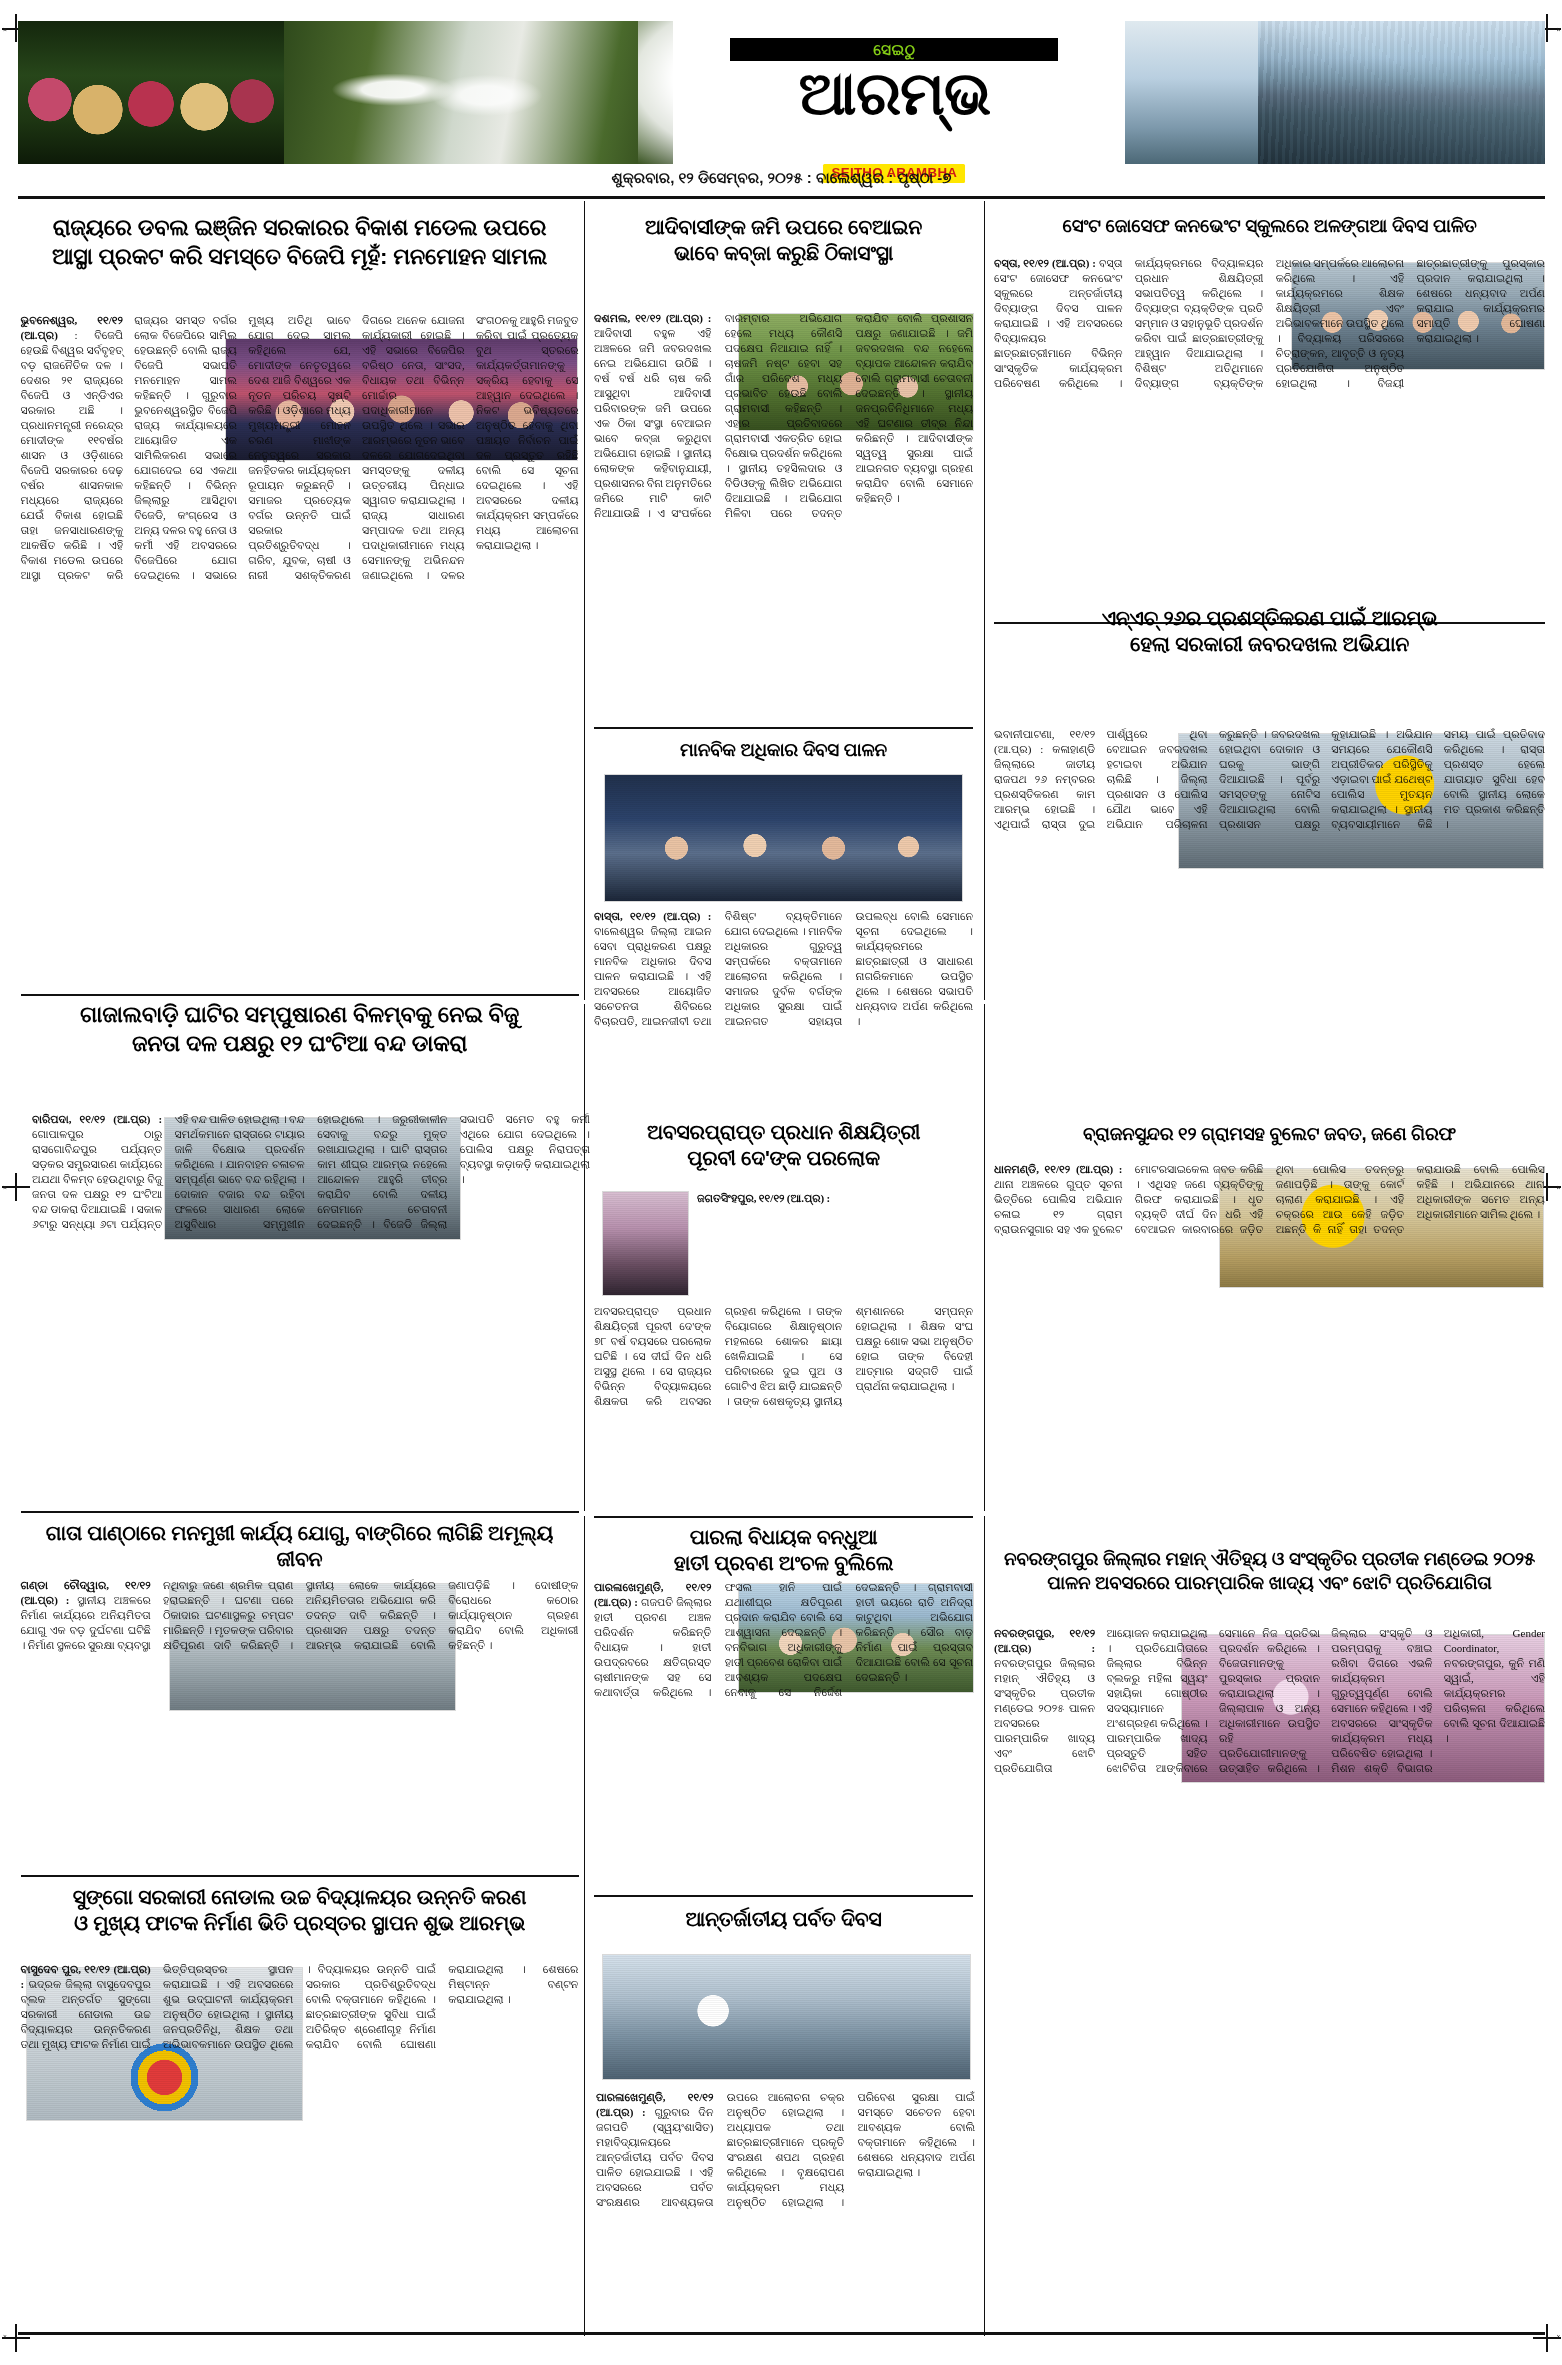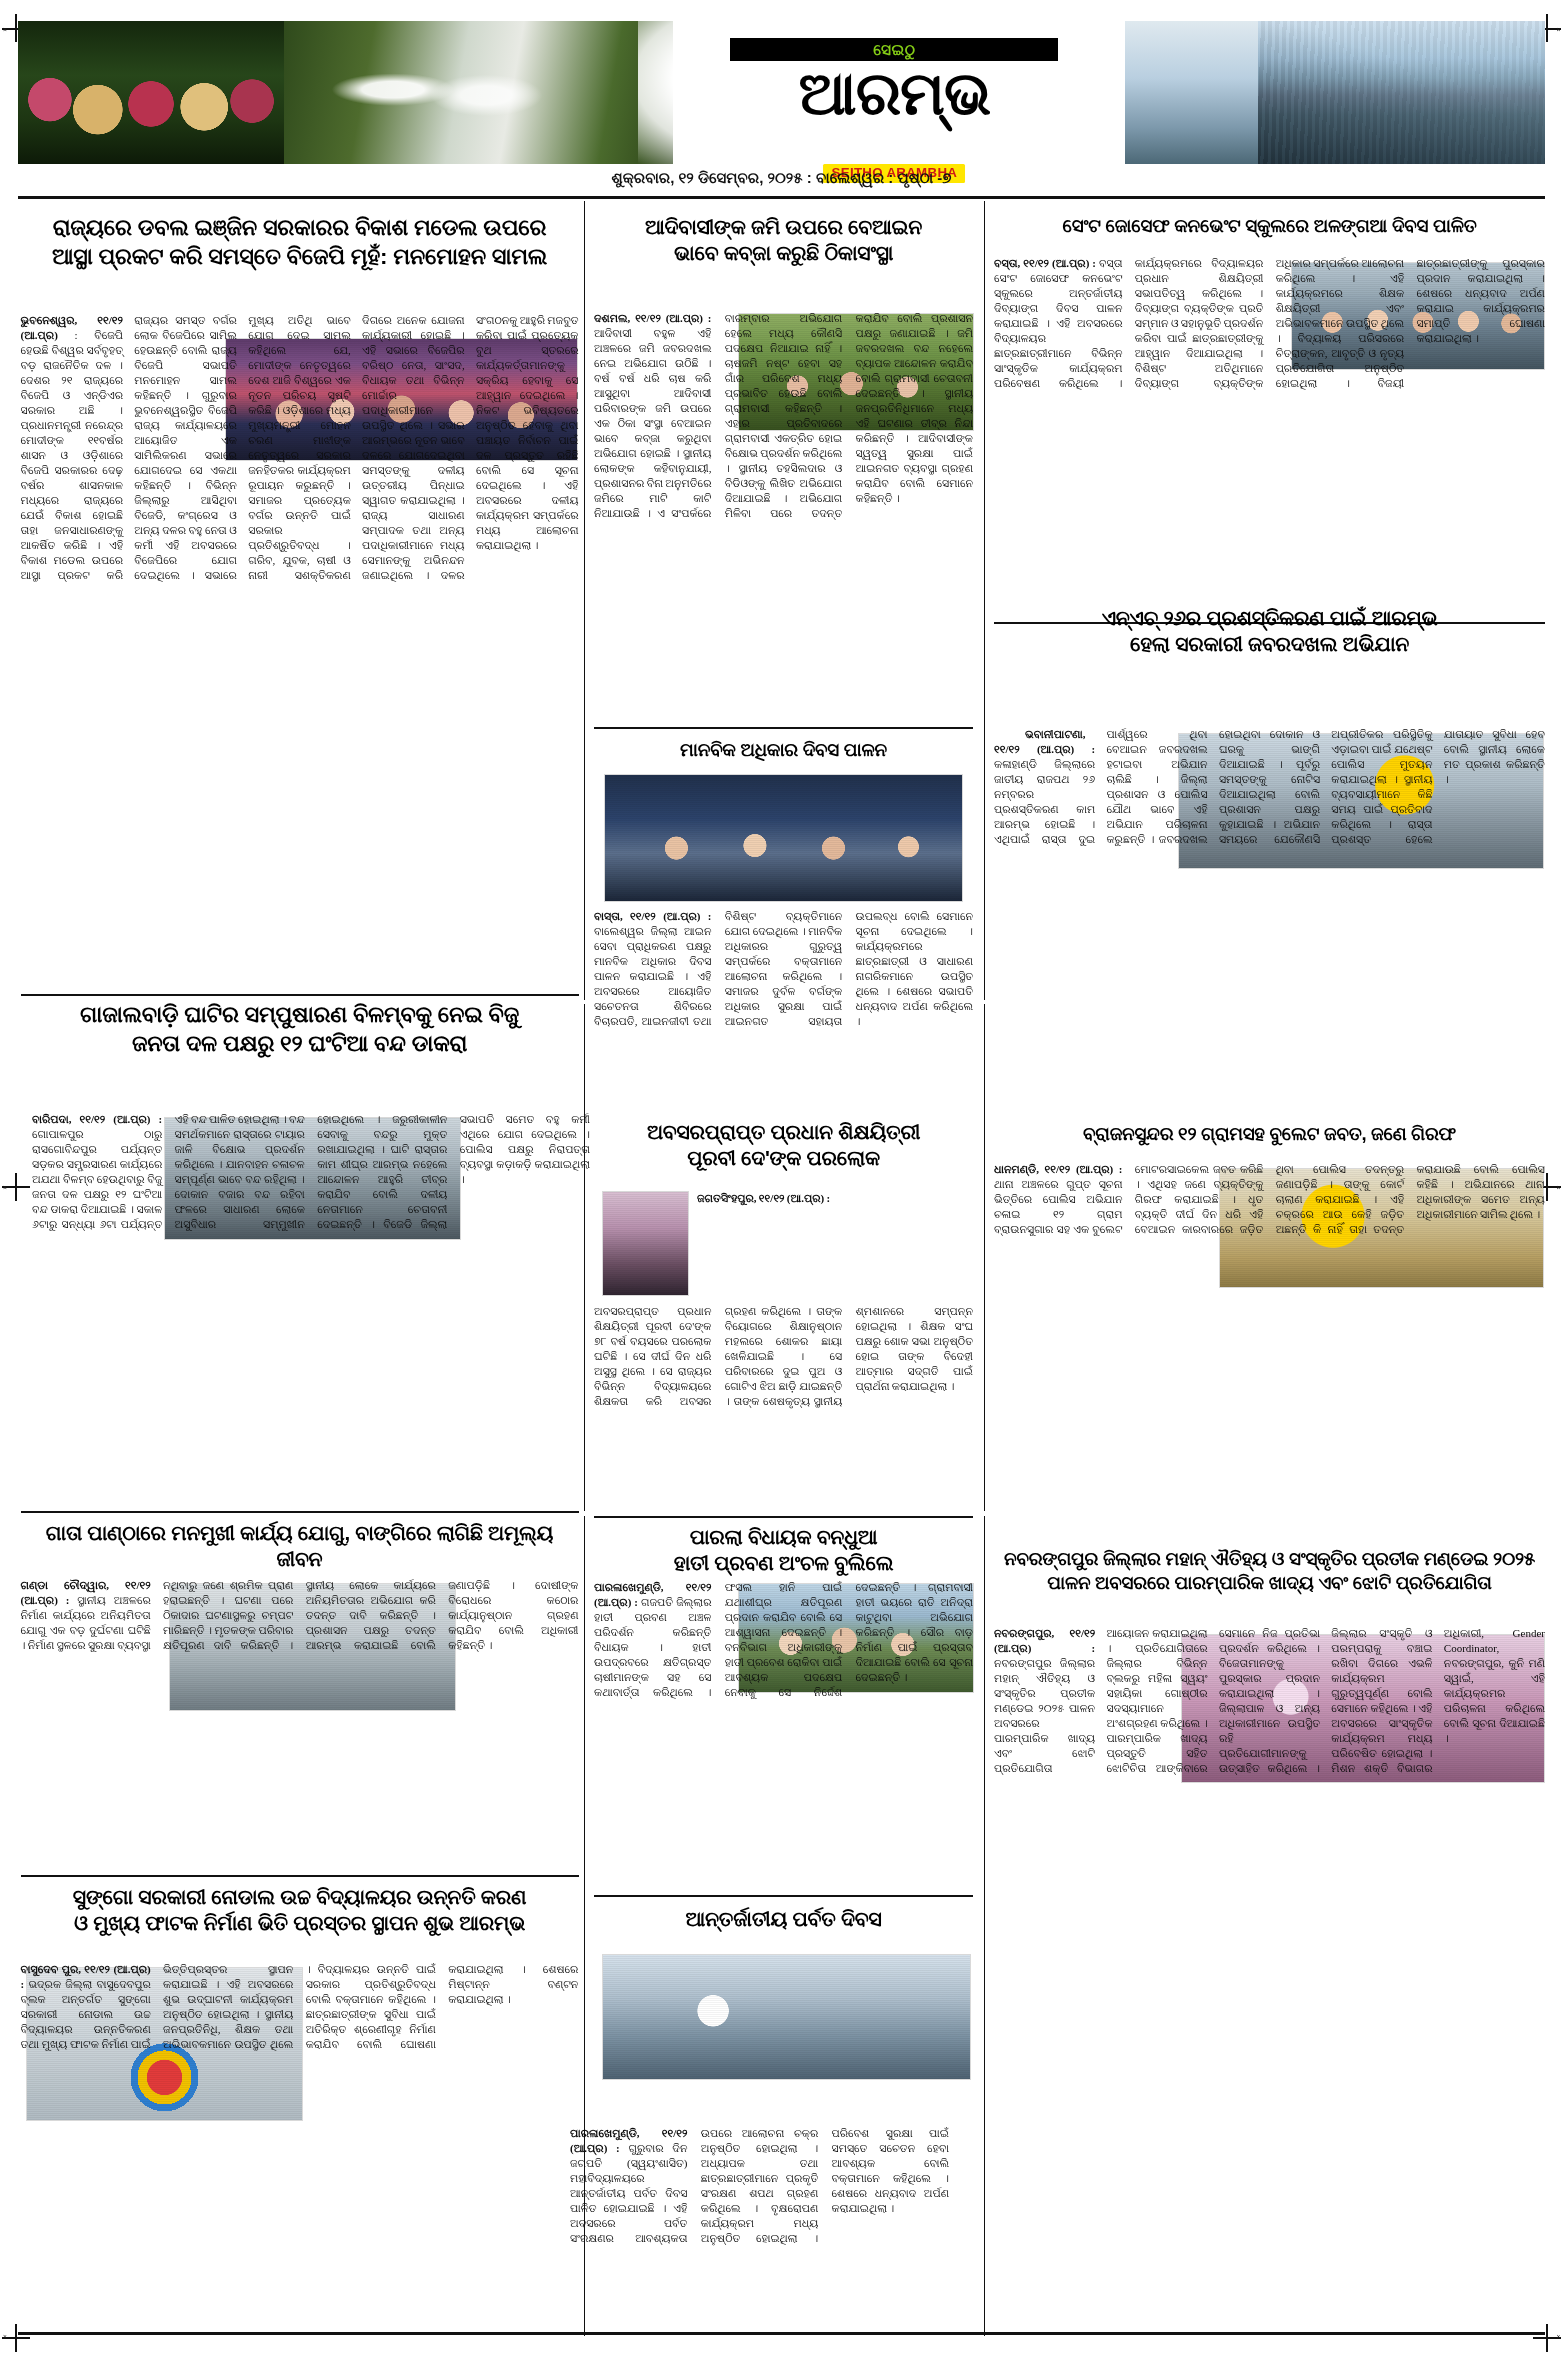--- a/index.html
+++ b/index.html
@@ -198,21 +198,21 @@
     <span>ବସ୍ତା ସେଂଟ ଜୋସେଫ କନଭେଂଟ ସ୍କୁଲରେ ଅନ୍ତର୍ଜାତୀୟ ଦିବ୍ୟାଙ୍ଗ ଦିବସ ପାଳନ କରାଯାଇଛି । ଏହି ଅବସରରେ ବିଦ୍ୟାଳୟର ଛାତ୍ରଛାତ୍ରୀମାନେ ବିଭିନ୍ନ ସାଂସ୍କୃତିକ କାର୍ଯ୍ୟକ୍ରମ ପରିବେଷଣ କରିଥିଲେ । କାର୍ଯ୍ୟକ୍ରମରେ ବିଦ୍ୟାଳୟର ପ୍ରଧାନ ଶିକ୍ଷୟିତ୍ରୀ ସଭାପତିତ୍ୱ କରିଥିଲେ । ଦିବ୍ୟାଙ୍ଗ ବ୍ୟକ୍ତିଙ୍କ ପ୍ରତି ସମ୍ମାନ ଓ ସହାନୁଭୂତି ପ୍ରଦର୍ଶନ କରିବା ପାଇଁ ଛାତ୍ରଛାତ୍ରୀଙ୍କୁ ଆହ୍ୱାନ ଦିଆଯାଇଥିଲା । ବିଶିଷ୍ଟ ଅତିଥିମାନେ ଦିବ୍ୟାଙ୍ଗ ବ୍ୟକ୍ତିଙ୍କ ଅଧିକାର ସମ୍ପର୍କରେ ଆଲୋଚନା କରିଥିଲେ । ଏହି କାର୍ଯ୍ୟକ୍ରମରେ ଶିକ୍ଷକ ଶିକ୍ଷୟିତ୍ରୀ ଏବଂ ଅଭିଭାବକମାନେ ଉପସ୍ଥିତ ଥିଲେ । ବିଦ୍ୟାଳୟ ପରିସରରେ ଚିତ୍ରାଙ୍କନ, ଆବୃତ୍ତି ଓ ନୃତ୍ୟ ପ୍ରତିଯୋଗିତା ଅନୁଷ୍ଠିତ ହୋଇଥିଲା । ବିଜୟୀ ଛାତ୍ରଛାତ୍ରୀଙ୍କୁ ପୁରସ୍କାର ପ୍ରଦାନ କରାଯାଇଥିଲା । ଶେଷରେ ଧନ୍ୟବାଦ ଅର୍ପଣ କରାଯାଇ କାର୍ଯ୍ୟକ୍ରମର ସମାପ୍ତି ଘୋଷଣା କରାଯାଇଥିଲା ।</span>
   </div>
 
   <div class="rule-thin abs" style="left:994px;top:622px;width:551px;height:1.5px;"></div>
   <div class="abs" style="left:994px;top:605px;width:551px;">
     <div class="hl hl-lg" style="white-space:pre-line;">ଏନ୍‌ଏଚ୍ ୨୬ର ପ୍ରଶସ୍ତିକରଣ ପାଇଁ ଆରମ୍ଭ
 ହେଲା ସରକାରୀ ଜବରଦଖଲ ଅଭିଯାନ</div>
   </div>
   <div class="photo ph-excav" style="left:1178px;top:733px;width:366px;height:136px;"></div>
   <div class="abs body cols5" style="left:994px;top:727px;width:551px;height:412px;">
-    <span style="font-weight:bold;margin-left:31px;">ଭବାନୀପାଟଣା, ୧୧/୧୨ (ଆ.ପ୍ର) :</span>
+    <span style="font-weight:normal;">ଭବାନୀପାଟଣା, ୧୧/୧୨ (ଆ.ପ୍ର) :</span>
     <span>କଳାହାଣ୍ଡି ଜିଲ୍ଲାରେ ଜାତୀୟ ରାଜପଥ ୨୬ ନମ୍ବରର ପ୍ରଶସ୍ତିକରଣ କାମ ଆରମ୍ଭ ହୋଇଛି । ଏଥିପାଇଁ ରାସ୍ତା ଦୁଇ ପାର୍ଶ୍ୱରେ ଥିବା ବେଆଇନ ଜବରଦଖଲ ହଟାଇବା ଅଭିଯାନ ଚାଲିଛି । ଜିଲ୍ଲା ପ୍ରଶାସନ ଓ ପୋଲିସ ଯୌଥ ଭାବେ ଏହି ଅଭିଯାନ ପରିଚାଳନା କରୁଛନ୍ତି । ଜବରଦଖଲ ହୋଇଥିବା ଦୋକାନ ଓ ଘରକୁ ଭାଙ୍ଗି ଦିଆଯାଇଛି । ପୂର୍ବରୁ ସମସ୍ତଙ୍କୁ ନୋଟିସ ଦିଆଯାଇଥିଲା ବୋଲି ପ୍ରଶାସନ ପକ୍ଷରୁ କୁହାଯାଇଛି । ଅଭିଯାନ ସମୟରେ ଯେକୌଣସି ଅପ୍ରୀତିକର ପରିସ୍ଥିତିକୁ ଏଡ଼ାଇବା ପାଇଁ ଯଥେଷ୍ଟ ପୋଲିସ ମୁତୟନ କରାଯାଇଥିଲା । ସ୍ଥାନୀୟ ବ୍ୟବସାୟୀମାନେ କିଛି ସମୟ ପାଇଁ ପ୍ରତିବାଦ କରିଥିଲେ । ରାସ୍ତା ପ୍ରଶସ୍ତ ହେଲେ ଯାତାୟାତ ସୁବିଧା ହେବ ବୋଲି ସ୍ଥାନୀୟ ଲୋକେ ମତ ପ୍ରକାଶ କରିଛନ୍ତି ।</span>
   </div>
 
   <div class="rule-thin abs" style="left:594px;top:727px;width:379px;height:1.5px;"></div>
   <div class="abs" style="left:594px;top:738px;width:379px;">
     <div class="hl hl-md">ମାନବିକ ଅଧିକାର ଦିବସ ପାଳନ</div>
   </div>
   <div class="photo ph-indoor" style="left:604px;top:774px;width:359px;height:128px;"></div>
   <div class="abs body cols3" style="left:594px;top:909px;width:379px;height:225px;">
     <span style="font-weight:bold;">ବାସ୍ତା, ୧୧/୧୨ (ଆ.ପ୍ର) :</span>
@@ -285,21 +285,21 @@
   <div class="abs body cols5" style="left:994px;top:1626px;width:551px;height:681px;">
     <span style="font-weight:bold;">ନବରଙ୍ଗପୁର, ୧୧/୧୨ (ଆ.ପ୍ର) :</span>
     <span>ନବରଙ୍ଗପୁର ଜିଲ୍ଲାର ମହାନ୍ ଐତିହ୍ୟ ଓ ସଂସ୍କୃତିର ପ୍ରତୀକ ମଣ୍ଡେଇ ୨୦୨୫ ପାଳନ ଅବସରରେ ପାରମ୍ପାରିକ ଖାଦ୍ୟ ଏବଂ ଝୋଟି ପ୍ରତିଯୋଗିତା ଆୟୋଜନ କରାଯାଇଥିଲା । ପ୍ରତିଯୋଗିତାରେ ଜିଲ୍ଲାର ବିଭିନ୍ନ ବ୍ଲକରୁ ମହିଳା ସ୍ୱୟଂ ସହାୟିକା ଗୋଷ୍ଠୀର ସଦସ୍ୟାମାନେ ଅଂଶଗ୍ରହଣ କରିଥିଲେ । ପାରମ୍ପାରିକ ଖାଦ୍ୟ ପ୍ରସ୍ତୁତି ସହିତ ଝୋଟିଚିତା ଆଙ୍କିବାରେ ସେମାନେ ନିଜ ପ୍ରତିଭା ପ୍ରଦର୍ଶନ କରିଥିଲେ । ବିଜେତାମାନଙ୍କୁ ପୁରସ୍କାର ପ୍ରଦାନ କରାଯାଇଥିଲା । ଜିଲ୍ଲାପାଳ ଓ ଅନ୍ୟ ଅଧିକାରୀମାନେ ଉପସ୍ଥିତ ରହି ପ୍ରତିଯୋଗୀମାନଙ୍କୁ ଉତ୍ସାହିତ କରିଥିଲେ । ଜିଲ୍ଲାର ସଂସ୍କୃତି ଓ ପରମ୍ପରାକୁ ବଞ୍ଚାଇ ରଖିବା ଦିଗରେ ଏଭଳି କାର୍ଯ୍ୟକ୍ରମ ଗୁରୁତ୍ୱପୂର୍ଣ୍ଣ ବୋଲି ସେମାନେ କହିଥିଲେ । ଏହି ଅବସରରେ ସାଂସ୍କୃତିକ କାର୍ଯ୍ୟକ୍ରମ ମଧ୍ୟ ପରିବେଷିତ ହୋଇଥିଲା । ମିଶନ ଶକ୍ତି ବିଭାଗର ଅଧିକାରୀ, Gender Coordinator, ନବରଙ୍ଗପୁର, କୁନି ମଣି ସ୍ୱାଇଁ, ଏହି କାର୍ଯ୍ୟକ୍ରମର ପରିଚାଳନା କରିଥିଲେ ବୋଲି ସୂଚନା ଦିଆଯାଇଛି ।</span>
   </div>
 
   <div class="rule-thin abs" style="left:594px;top:1895px;width:379px;height:1.5px;"></div>
   <div class="abs" style="left:594px;top:1906px;width:379px;">
     <div class="hl hl-lg">ଆନ୍ତର୍ଜାତୀୟ ପର୍ବତ ଦିବସ</div>
   </div>
   <div class="photo ph-c" style="left:602px;top:1954px;width:369px;height:126px;"></div>
-  <div class="abs body cols3" style="left:570px;top:2090px;width:379px;height:231px;margin-top:36px;">
+  <div class="abs body cols3" style="left:596px;top:2090px;width:379px;height:231px;">
     <span style="font-weight:bold;">ପାରଳାଖେମୁଣ୍ଡି, ୧୧/୧୨ (ଆ.ପ୍ର) :</span>
     <span>ଗୁରୁବାର ଦିନ ଜଗପତି (ସ୍ୱୟଂଶାସିତ) ମହାବିଦ୍ୟାଳୟରେ ଆନ୍ତର୍ଜାତୀୟ ପର୍ବତ ଦିବସ ପାଳିତ ହୋଇଯାଇଛି । ଏହି ଅବସରରେ ପର୍ବତ ସଂରକ୍ଷଣର ଆବଶ୍ୟକତା ଉପରେ ଆଲୋଚନା ଚକ୍ର ଅନୁଷ୍ଠିତ ହୋଇଥିଲା । ଅଧ୍ୟାପକ ତଥା ଛାତ୍ରଛାତ୍ରୀମାନେ ପ୍ରକୃତି ସଂରକ୍ଷଣ ଶପଥ ଗ୍ରହଣ କରିଥିଲେ । ବୃକ୍ଷରୋପଣ କାର୍ଯ୍ୟକ୍ରମ ମଧ୍ୟ ଅନୁଷ୍ଠିତ ହୋଇଥିଲା । ପରିବେଶ ସୁରକ୍ଷା ପାଇଁ ସମସ୍ତେ ସଚେତନ ହେବା ଆବଶ୍ୟକ ବୋଲି ବକ୍ତାମାନେ କହିଥିଲେ । ଶେଷରେ ଧନ୍ୟବାଦ ଅର୍ପଣ କରାଯାଇଥିଲା ।</span>
   </div>
 
   <div class="rule-thick" style="top:1875px;left:20.5px;width:558px;height:1.5px;"></div>
   <div class="abs" style="left:20.5px;top:1884px;width:558px;">
     <div class="hl hl-lg" style="white-space:pre-line;">ସୁଙ୍ଗୋ ସରକାରୀ ନୋଡାଲ ଉଚ୍ଚ ବିଦ୍ୟାଳୟର ଉନ୍ନତି କରଣ
 ଓ ମୁଖ୍ୟ ଫାଟକ ନିର୍ମାଣ ଭିତି ପ୍ରସ୍ତର ସ୍ଥାପନ ଶୁଭ ଆରମ୍ଭ</div>
   </div>
   <div class="photo ph-rangoli" style="left:25.6px;top:1967px;width:277px;height:154px;"></div>

